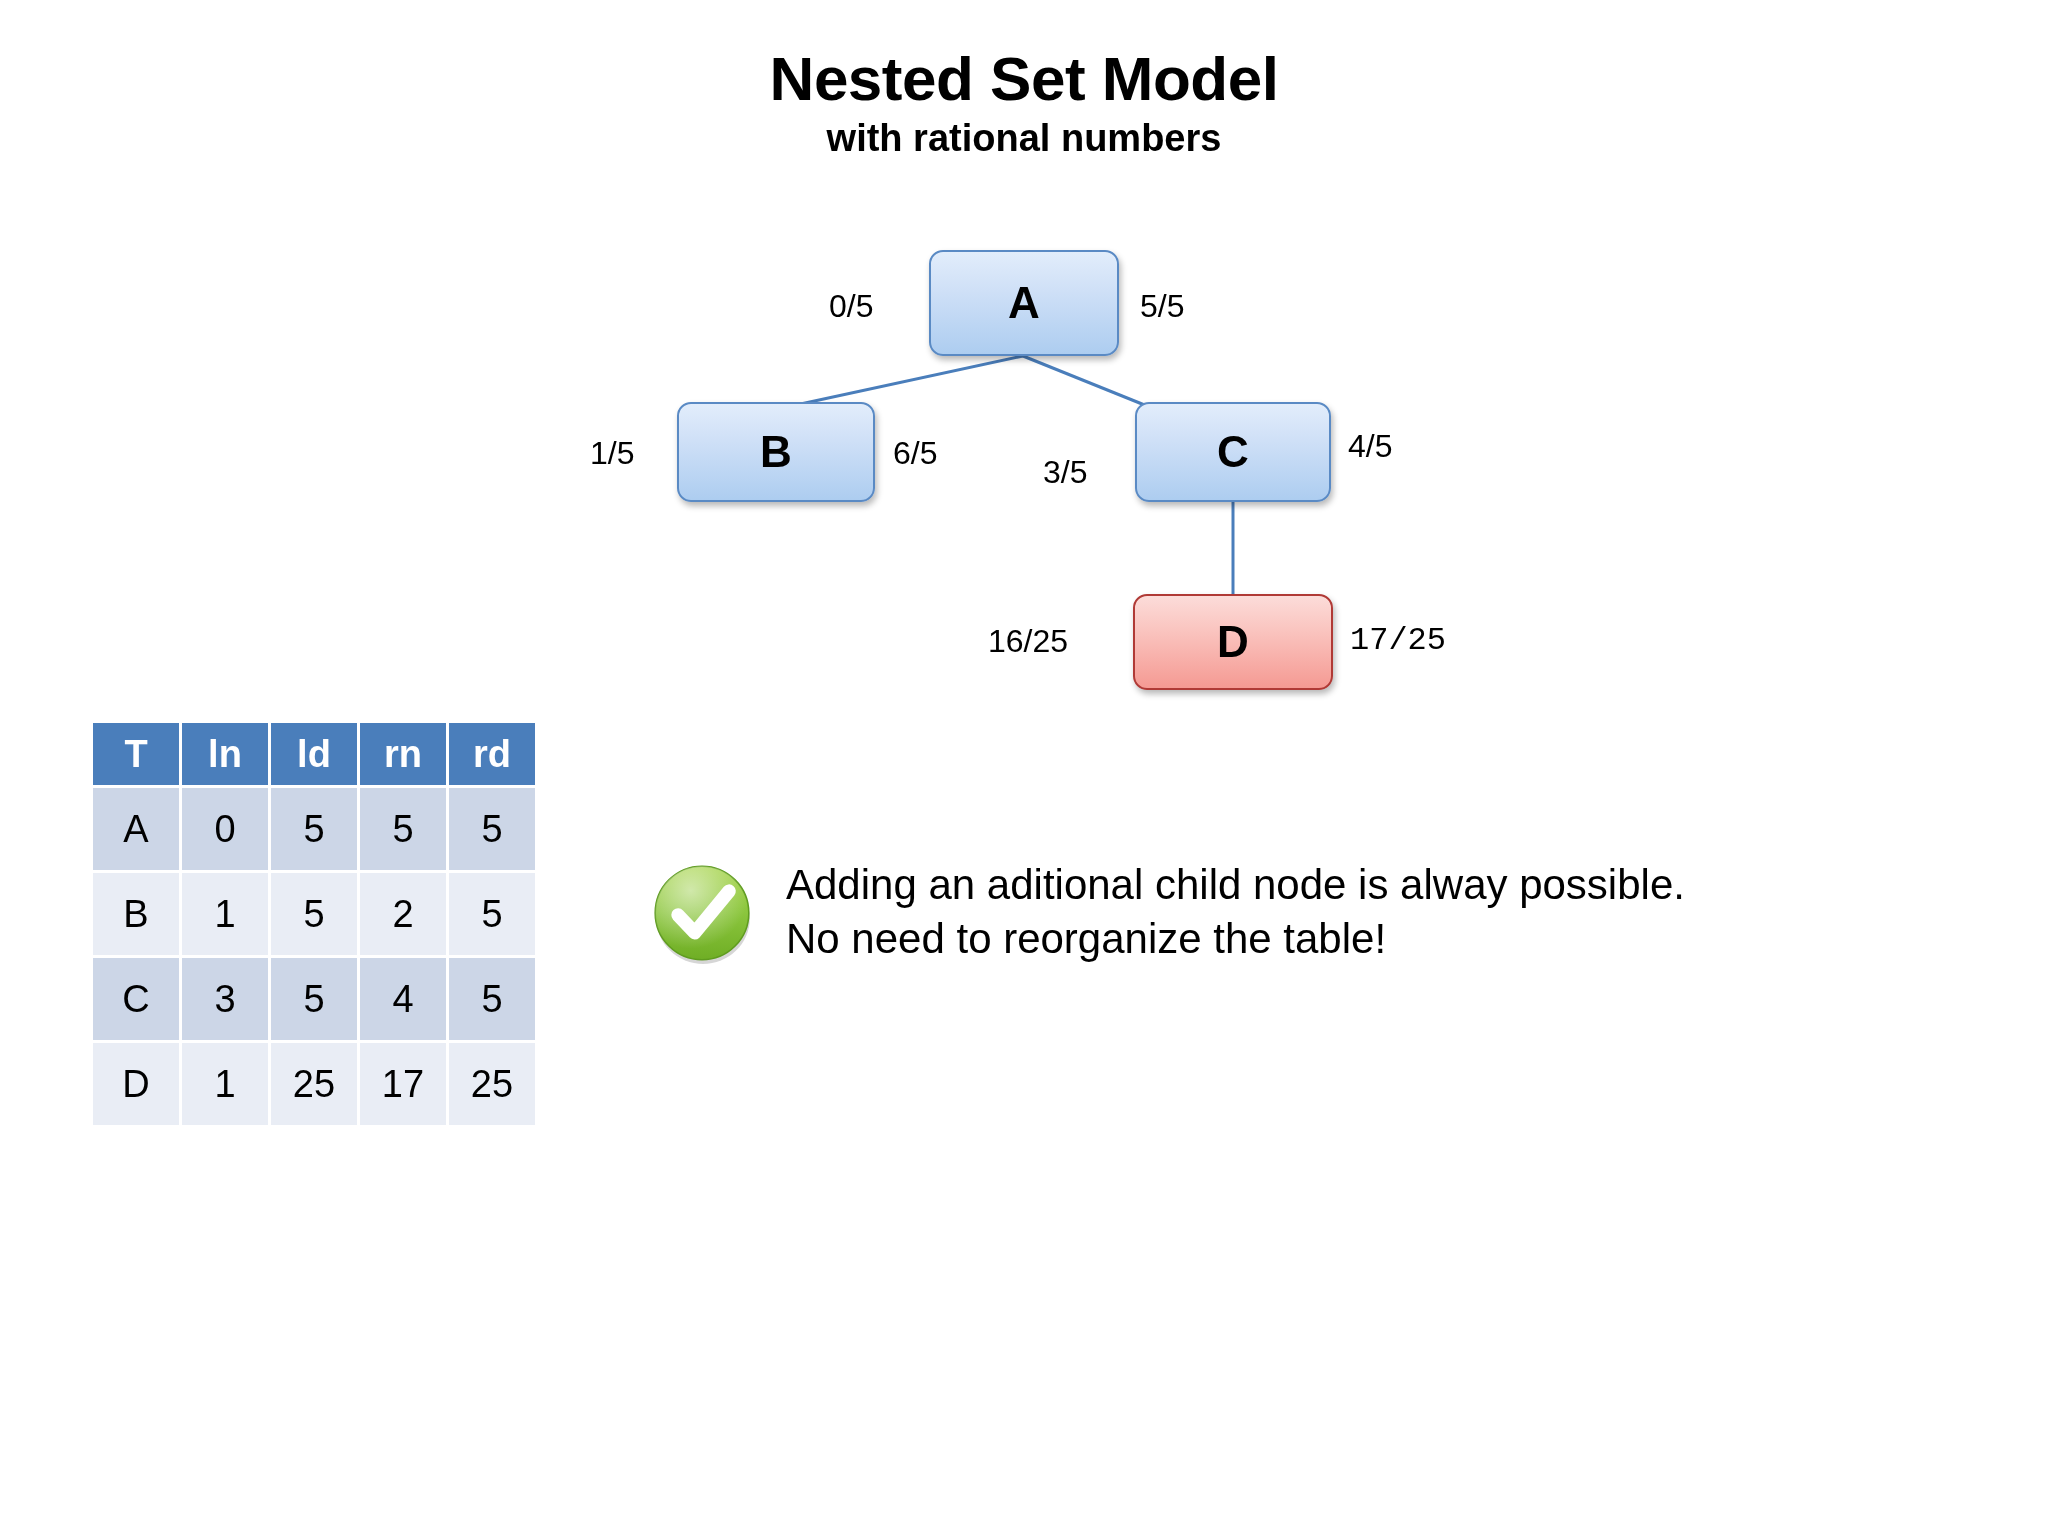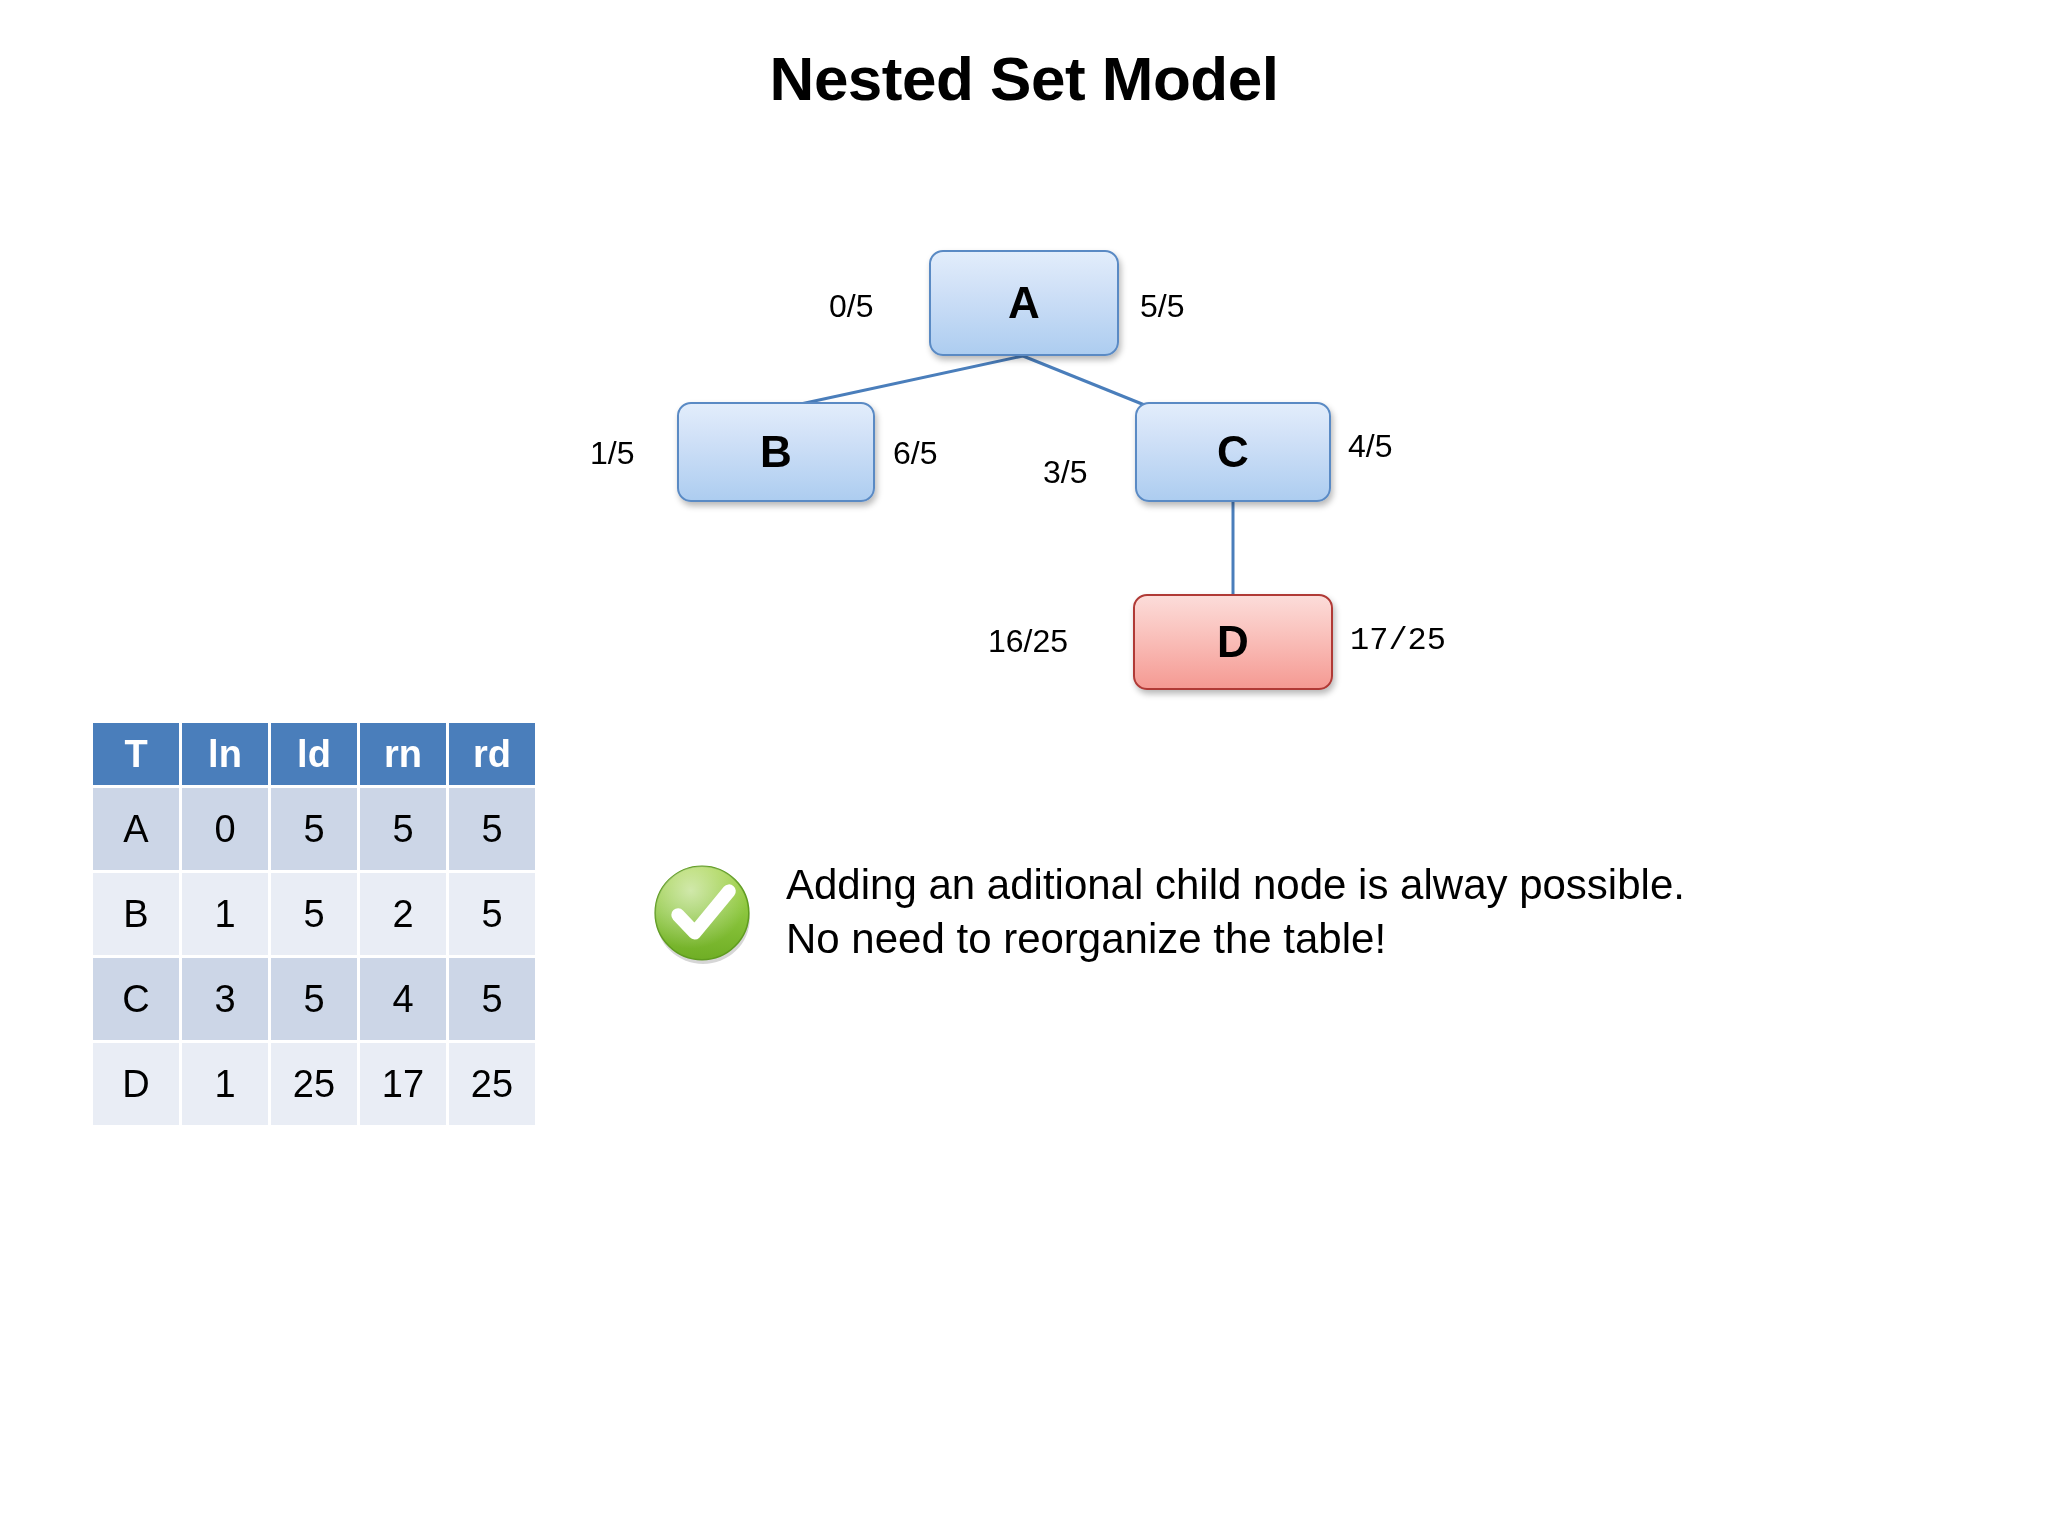--- a/index.html
+++ b/index.html
@@ -141,20 +141,21 @@
     color: #000000;
     white-space: nowrap;
   }
   #annotation-text div { padding: 0; margin: 0; }
 </style>
 </head>
 <body>
 
 <div id="title-block">
   <div id="slide-title">Nested Set Model</div>
+  <div id="slide-subtitle">with rational numbers</div>
 </div>
 
 <div id="diagram">
 
   <svg id="edges" viewBox="0 0 2048 760" xmlns="http://www.w3.org/2000/svg">
 
     <line x1="1023" y1="356" x2="782" y2="408" stroke="#4a7ebb" stroke-width="3"></line>
 
     <line x1="1023" y1="356" x2="1152" y2="408" stroke="#4a7ebb" stroke-width="3"></line>
 

